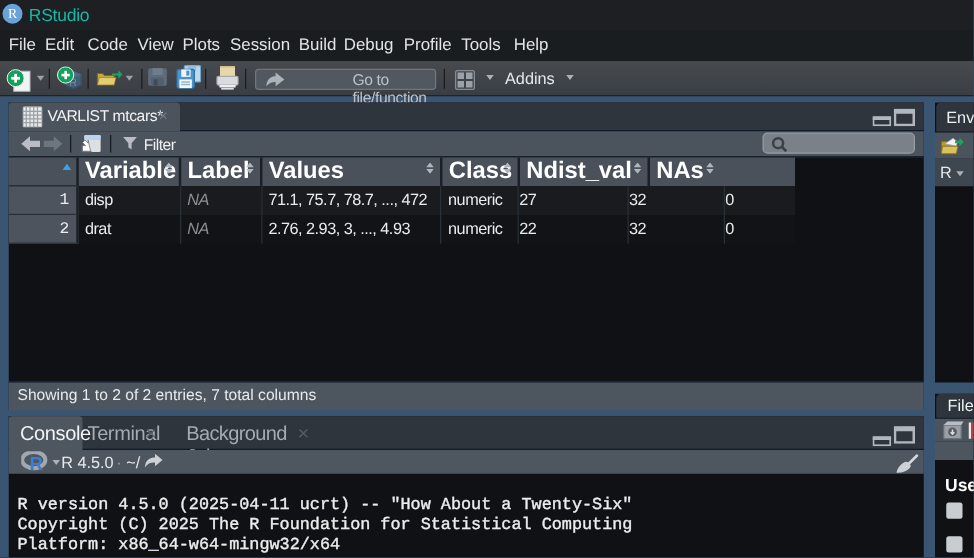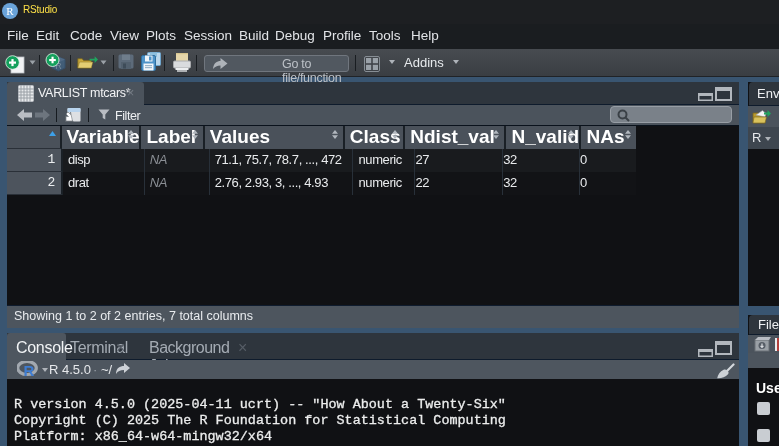--- a/index.html
+++ b/index.html
@@ -2,21 +2,21 @@
 <html><head>
 <meta charset="utf-8">
 <style>
   * { margin:0; padding:0; box-sizing:border-box; }
   html,body { width:779px; height:446px; overflow:hidden; background:#395571; font-family:"Liberation Sans",sans-serif; }
   .abs { position:absolute; }
   #stage { position:relative; width:779px; height:446px; }
   
   #titlebar { left:0; top:0; width:779px; height:24px; background:#1d1f22; }
   #titlebar .logo { left:2px; top:3px; width:16px; height:16px; border-radius:50%; background:#6aa3d9; color:#fff; font-size:11px; text-align:center; line-height:16px; font-family:"Liberation Serif",serif; }
-  #titlebar .tt { left:23px; top:4px; color:#fde047; font-size:10px; letter-spacing:-0.2px; }
+  #titlebar .tt { left:23px; top:4px; color:#14b8a6; font-size:14px; letter-spacing:-0.2px; }
   #menubar { left:0; top:24px; width:779px; height:25px; background:#1a1d20; color:#e2e4e7; font-size:13.5px; }
   #menubar span { position:absolute; top:4px; }
   #toolbar { left:0; top:49px; width:779px; height:28px; background:linear-gradient(#474b50,#3a3e43); border-bottom:1px solid #202327; }
   .tsep { position:absolute; top:6px; width:1px; height:16px; background:#191d21; }
   #gotobox { left:204px; top:6px; width:145px; height:17px; background:#515860; border:1px solid #70767e; border-radius:3px; color:#bcc1c7; font-size:12.5px; }
   #gotobox .ph { position:absolute; left:29px; top:1px; font-size:12.5px; letter-spacing:-0.3px;margin-left:48px; }
   #addins { color:#e6e9ec; font-size:13px; }
   
   .pane { position:absolute; background:#101114; }
   #mainpane { left:7px; top:82px; width:732px; height:246px; }
@@ -233,24 +233,20 @@
               <path d="M3 9 L6 5.2 L0 5.2 Z" fill="#b0b6bd"></path>
             </svg></div>
         <div class="hcell" style="width:62px">Class<svg class="sortarr" width="6" height="9">
               <path d="M3 0 L6 3.8 L0 3.8 Z" fill="#b0b6bd"></path>
               <path d="M3 9 L6 5.2 L0 5.2 Z" fill="#b0b6bd"></path>
             </svg></div>
         <div class="hcell" style="width:104px">Ndist_val<svg class="sortarr" width="6" height="9">
               <path d="M3 0 L6 3.8 L0 3.8 Z" fill="#b0b6bd"></path>
               <path d="M3 9 L6 5.2 L0 5.2 Z" fill="#b0b6bd"></path>
             </svg></div>
-        <div class="hcell" style="width:77px">N_valid<svg class="sortarr" width="6" height="9">
-              <path d="M3 0 L6 3.8 L0 3.8 Z" fill="#b0b6bd"></path>
-              <path d="M3 9 L6 5.2 L0 5.2 Z" fill="#b0b6bd"></path>
-            </svg></div>
         <div class="hcell" style="width:56px;border-right:none">NAs<svg class="sortarr" width="6" height="9">
               <path d="M3 0 L6 3.8 L0 3.8 Z" fill="#b0b6bd"></path>
               <path d="M3 9 L6 5.2 L0 5.2 Z" fill="#b0b6bd"></path>
             </svg></div>
       </div>
       <div class="drow r1">
         <div class="rn">1</div>
         <div class="dcell" style="width:82px">disp</div>
         <div class="dcell na" style="width:65px">NA</div>
         <div class="dcell" style="width:144px">71.1, 75.7, 78.7, ..., 472</div>

